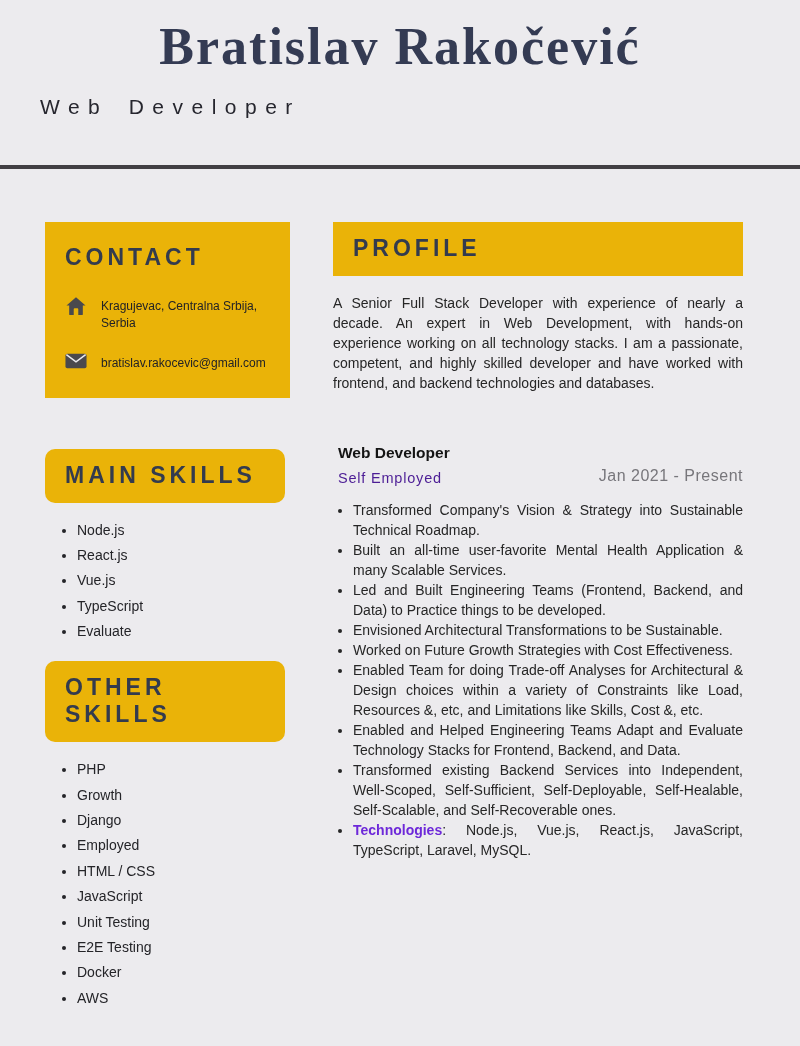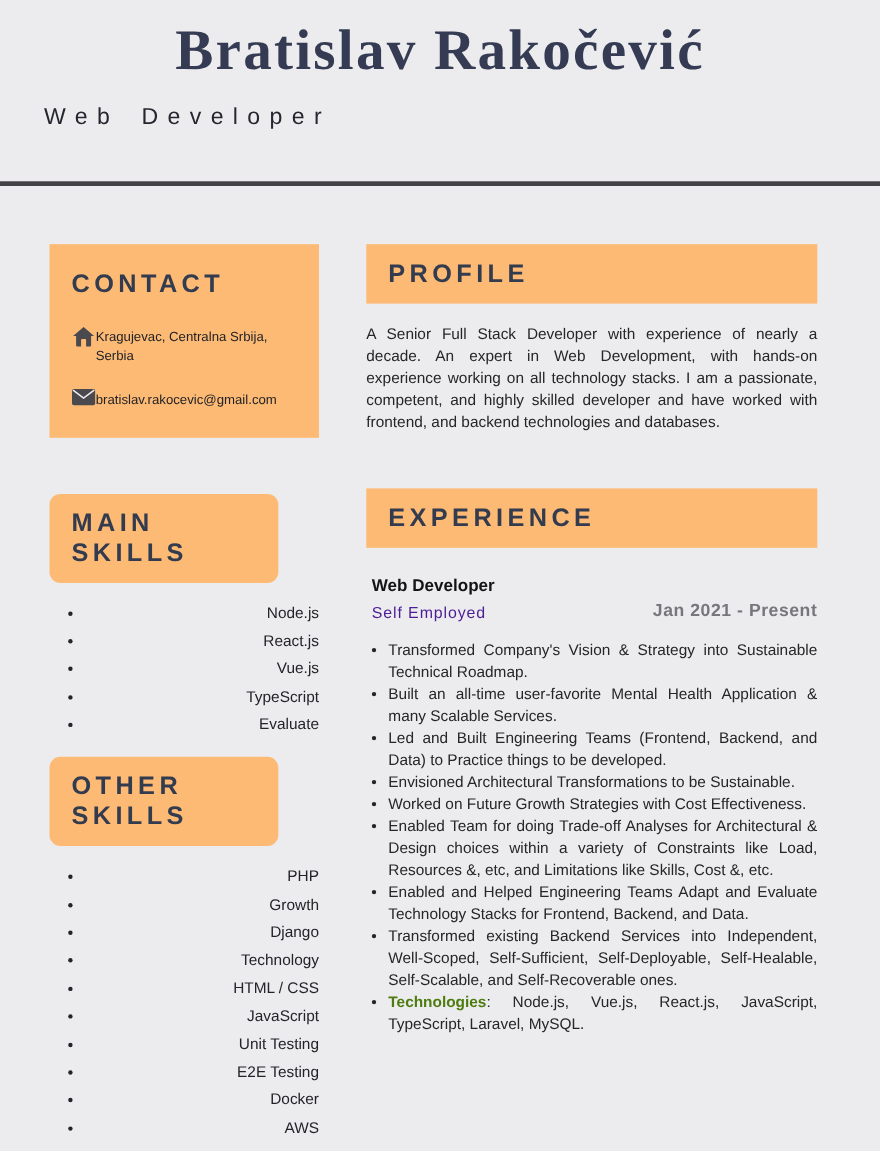--- a/index.html
+++ b/index.html
@@ -40,42 +40,42 @@
   
   .main {
     display: flex;
     gap: 43px;
     padding: 53px 57px 24px 45px;
     align-items: flex-start;
   }
   .col-left { width: 245px; flex: none; }
   .col-right { flex: 1; min-width: 0; }
 
-  .card { background: #fdba74; }
+  .card { background: #eab308; }
   h2.sec-heading {
     font-size: 23px;
     font-weight: 700;
     letter-spacing: 4px;
     color: #333B4E;
   }
   .head-card { padding: 13px 20px 14px 20px; }
-  .col-left .head-card { width: 208px; border-radius: 10px; }
+  .col-left .head-card { width: 240px; border-radius: 10px; }
 
   
   .contact-card { padding: 22px 16px 26px 20px; }
-  .c-row { display: flex; margin-top: 20px; align-items: flex-start; }
+  .c-row { display: flex; gap: 14px; margin-top: 20px; align-items: flex-start; }
   .c-row.first { margin-top: 24px; }
   .c-icon { flex: none; width: 22px; display: flex; justify-content: center; padding-top: 1px; }
   .c-icon svg { display: block; }
   .c-text { font-size: 12px; line-height: 17px; color: #222226; padding-top: 3px; }
 
   
   .skills-section { margin-top: 51px; }
   .skills-section.other { margin-top: 23px; }
-  ul.skills { margin: 20px 0 0 0; padding-left: 32px; list-style: disc; text-align: right; }
+  ul.skills { margin: 20px 0 0 0; padding-left: 32px; list-style: disc; }
   ul.skills li {
     font-size: 14px;
     line-height: 14px;
     margin-bottom: 11.4px;
     color: #242428;
   }
 
   
   .profile-text {
     margin-top: 17px;
@@ -89,30 +89,30 @@
   .experience-section { margin-top: 51px; }
   .job-header {
     margin-top: 26px;
     padding-left: 5px;
     display: flex;
     justify-content: space-between;
     align-items: flex-end;
   }
   .job-role { font-size: 15.5px; font-weight: 700; color: #141414; }
   .job-company { margin-top: 8px; font-size: 14.5px; letter-spacing: 0.8px; color: #4c1d95; }
-  .job-dates { font-size: 16px; font-weight: 700; color: #77767B; letter-spacing: 0.5px; padding-bottom: 1px; }
+  .job-dates { font-size: 16px; font-weight: 400; color: #77767B; letter-spacing: 0.5px; padding-bottom: 1px; }
   ul.exp-bullets { margin: 14px 0 0 0; padding-left: 20px; list-style: disc; }
   ul.exp-bullets.tech { margin-top: 0; }
   ul.exp-bullets li {
     font-size: 14px;
     line-height: 20px;
     text-align: justify;
     color: #262626;
   }
-  ul.exp-bullets li strong { font-weight: 700; color: #4d7c0f; }
+  ul.exp-bullets li strong { font-weight: 700; color: #6d28d9; }
 </style>
 </head>
 <body>
 
 <header class="header">
   <h1 class="person-name">Bratislav Rakočević</h1>
   <div class="person-title">Web Developer</div>
 </header>
 
 <div class="divider"></div>
@@ -156,21 +156,21 @@
     </section>
 
     <section class="skills-section other">
       <div class="card head-card">
         <h2 class="sec-heading">OTHER SKILLS</h2>
       </div>
       <ul class="skills">
           <li>PHP</li>
           <li>Growth</li>
           <li>Django</li>
-          <li>Technology</li>
+          <li>Employed</li>
           <li>HTML / CSS</li>
           <li>JavaScript</li>
           <li>Unit Testing</li>
           <li>E2E Testing</li>
           <li>Docker</li>
           <li>AWS</li>
         </ul>
     </section>
 
   </aside>
@@ -178,23 +178,20 @@
   <section class="col-right">
 
     <section>
       <div class="card head-card">
         <h2 class="sec-heading">PROFILE</h2>
       </div>
       <p class="profile-text">A Senior Full Stack Developer with experience of nearly a decade. An expert in Web Development, with hands-on experience working on all technology stacks. I am a passionate, competent, and highly skilled developer and have worked with frontend, and backend technologies and databases.</p>
     </section>
 
     <section class="experience-section">
-      <div class="card head-card">
-        <h2 class="sec-heading">EXPERIENCE</h2>
-      </div>
 
       <div class="job-header">
         <div>
           <div class="job-role">Web Developer</div>
           <div class="job-company">Self Employed</div>
         </div>
         <div class="job-dates">Jan 2021 - Present</div>
       </div>
 
       <ul class="exp-bullets">

